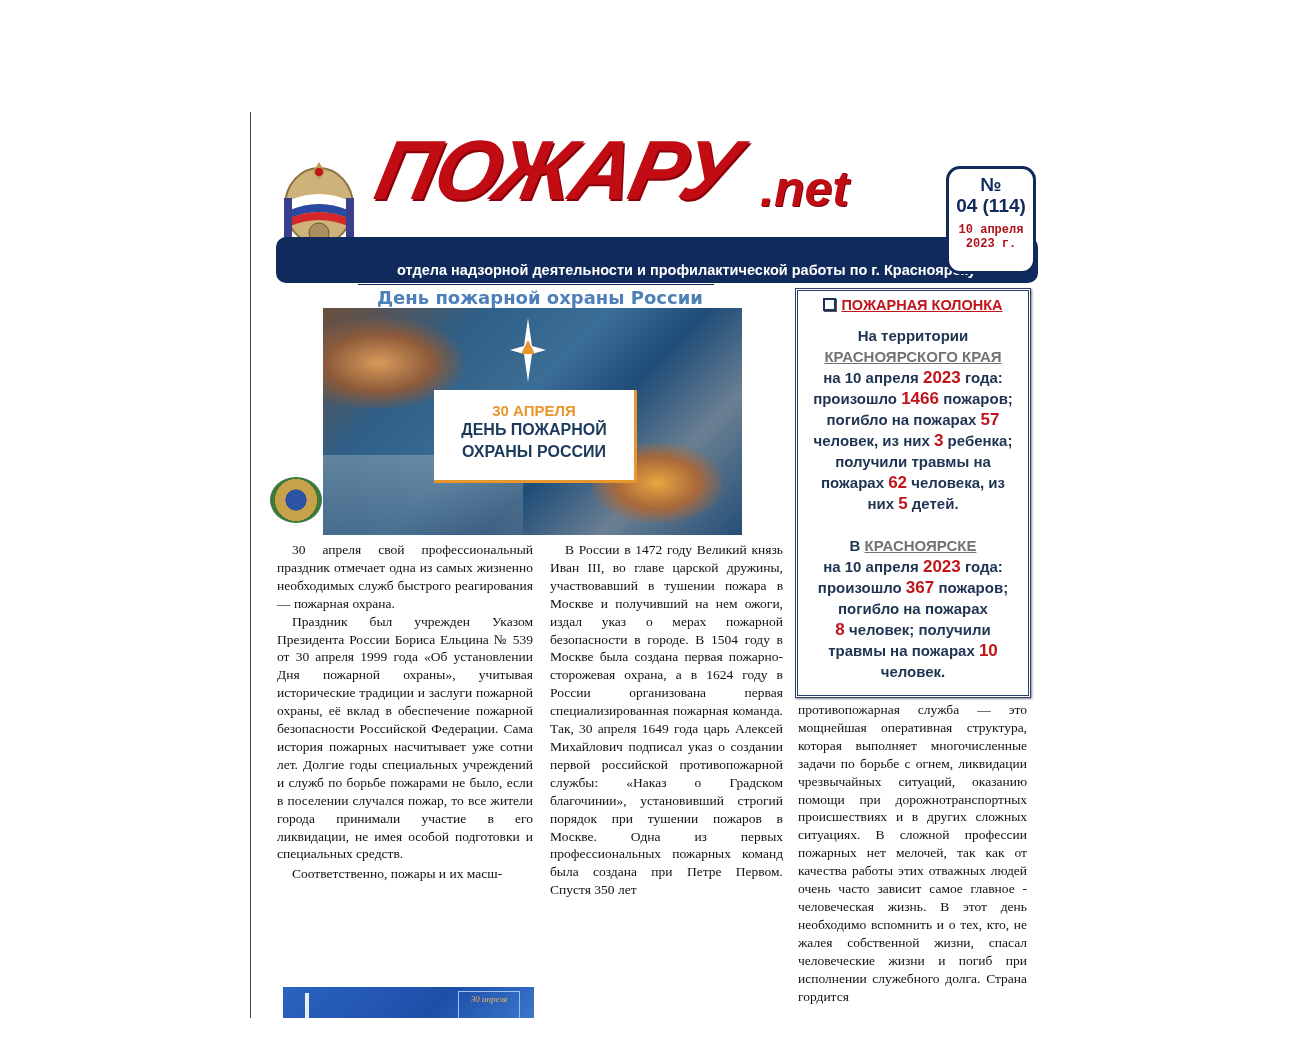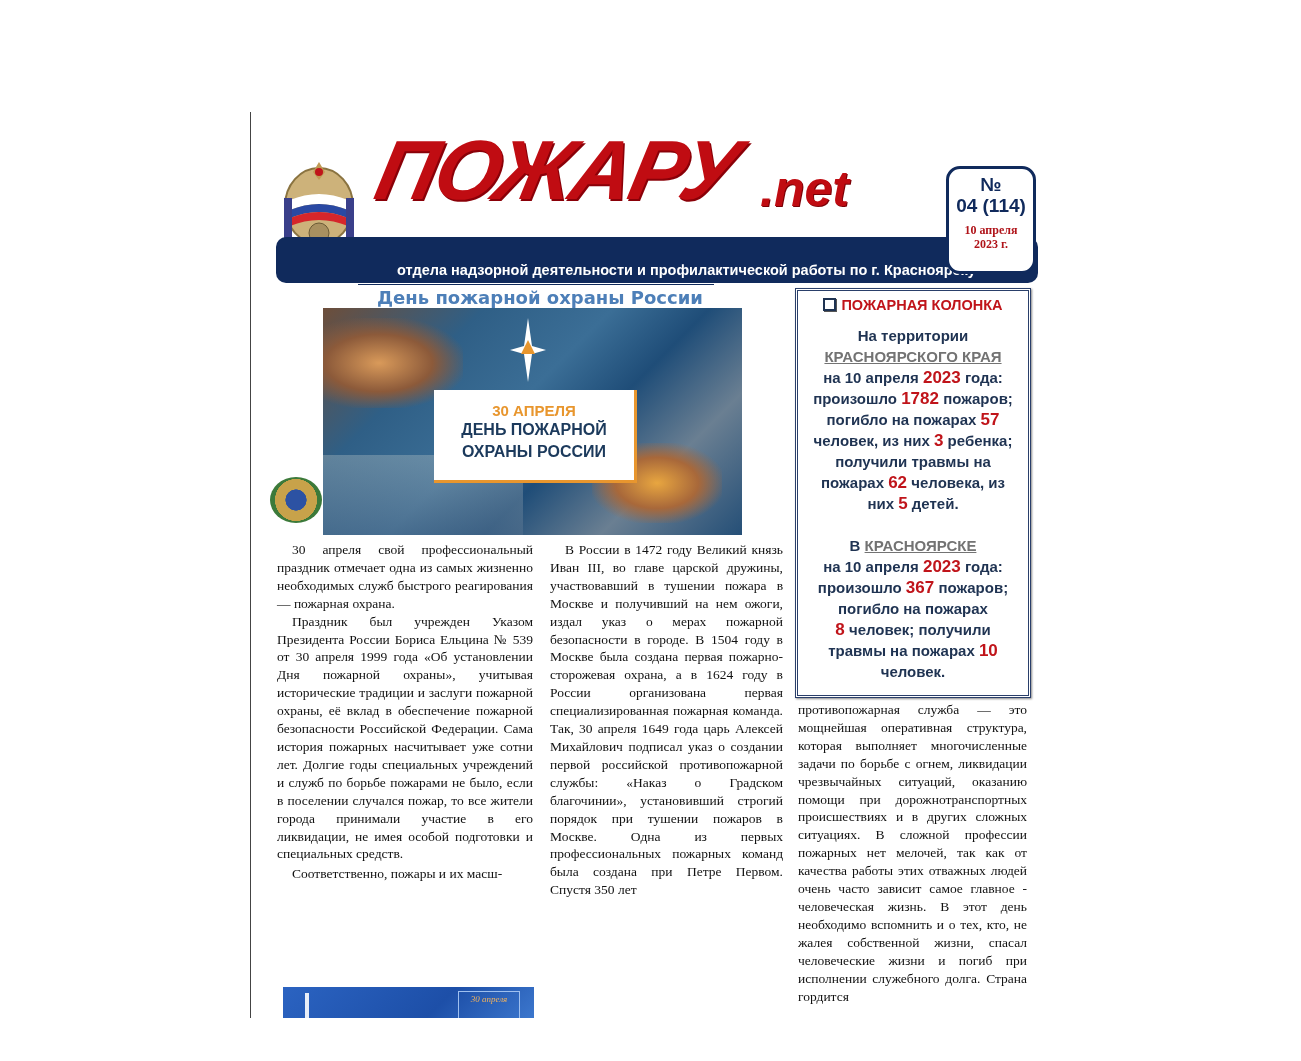--- a/index.html
+++ b/index.html
@@ -13,37 +13,37 @@
   .logo-net{position:absolute;left:760px;top:164px;font-family:"Liberation Sans",sans-serif;font-weight:bold;font-style:italic;font-size:50px;color:#c00c12;line-height:1;text-shadow:1px 1px 0 #7a0006;}
   .band{position:absolute;left:276px;top:237px;width:762px;height:46px;background:#102a5c;border-radius:10px;}
   .band-line1{position:absolute;left:276px;top:242px;width:762px;text-align:center;color:#fff;font-family:"Liberation Sans",sans-serif;font-weight:bold;font-size:14.5px;}
   .band-line1 span{position:relative;left:-10px;}
   .band-line2{position:absolute;left:276px;top:262px;width:901px;text-align:center;color:#fff;font-family:"Liberation Sans",sans-serif;font-weight:bold;font-size:14.5px;}
   .band-line2 span{position:relative;left:-40px;}
   .band-underline{position:absolute;left:358px;top:284px;width:356px;height:1px;background:#102a5c;}
   .issue-box{position:absolute;left:946px;top:166px;width:84px;height:102px;background:#fff;border:3px solid #102a5c;border-radius:14px;text-align:center;}
   .issue-no{font-family:"Liberation Sans",sans-serif;font-weight:bold;color:#102a5c;font-size:19px;line-height:20px;margin-top:6px;}
   .issue-num{font-family:"Liberation Sans",sans-serif;font-weight:bold;color:#102a5c;font-size:19px;line-height:22px;}
-  .issue-date{font-family:Liberation Serif, serif;font-weight:bold;color:#b0141a;font-size:12px;line-height:14px;margin-top:6px;}
+  .issue-date{font-family:Liberation Mono, monospace;font-weight:bold;color:#b0141a;font-size:12px;line-height:14px;margin-top:6px;}
 
   
   .headline{position:absolute;left:322px;top:287px;width:436px;text-align:center;font-family:"DejaVu Sans",sans-serif;font-weight:bold;font-size:18px;color:#4d7fb8;}
   .hero{position:absolute;left:323px;top:308px;width:419px;height:227px;background:linear-gradient(135deg,#6d4e3a 0%,#2f5f86 25%,#3b6e96 45%,#1f4d78 60%,#6a7f92 78%,#254f77 100%);overflow:hidden;}
   .hero .fire1{position:absolute;left:0;top:10px;width:140px;height:90px;background:radial-gradient(ellipse at 40% 50%,#d99a5a 0%,#8c5a3a 45%,rgba(50,90,130,0) 75%);}
   .hero .fire2{position:absolute;right:20px;top:135px;width:130px;height:80px;background:radial-gradient(ellipse at 50% 50%,#e8a640 0%,#a8683a 45%,rgba(40,80,120,0) 75%);}
   .hero .crowd{position:absolute;left:0;bottom:0;width:200px;height:80px;background:linear-gradient(180deg,rgba(190,200,200,0.35),rgba(80,110,140,0.6));}
   .hero .star{position:absolute;left:187px;top:10px;width:36px;height:64px;}
   .hero-card{position:absolute;left:111px;top:82px;width:200px;height:90px;background:#fff;border-bottom:3px solid #e8962e;border-right:3px solid #e8962e;text-align:center;font-family:"Liberation Sans",sans-serif;font-weight:bold;}
   .hero-card .c1{color:#e8962e;font-size:15px;margin-top:12px;}
   .hero-card .c2,.hero-card .c3{color:#1c3a5c;font-size:16px;line-height:22px;}
   .seal{position:absolute;left:270px;top:477px;width:52px;height:46px;border-radius:50%;background:radial-gradient(circle,#2c52a3 0 30%,#c8a24a 31% 60%,#3c7a3a 61% 75%,#c8a24a 76% 100%);}
 
   
   .sidebar{position:absolute;left:795px;top:288px;width:230px;height:404px;border:3px double #2a3f6a;background:#fff;text-align:center;font-family:"Liberation Sans",sans-serif;font-weight:bold;color:#1f3352;box-shadow:1px 1px 2px #888;}
-  .sb-title{font-size:14.5px;color:#c0141a;margin-top:6px;}
+  .sb-title{font-size:14.5px;color:#c0141a;margin-top:6px;text-decoration:underline;}
   .sb-title .box{display:inline-block;width:9px;height:9px;border:2px solid #1f3352;margin-right:5px;vertical-align:-1px;box-shadow:1px 1px 0 #555;}
   .sb-block{font-size:15px;line-height:21px;}
   .sb-block .r{color:#c0141a;font-size:17px;}
   .sb-block .u{color:#737373;text-decoration:underline;}
 
   
   .col{position:absolute;font-size:13.5px;line-height:17.9px;text-align:justify;color:#111;}
   .col p{margin:0;text-indent:15px;}
   .col1{left:277px;top:541px;width:256px;}
   .col2{left:550px;top:541px;width:233px;}
@@ -105,21 +105,21 @@
     </div>
   </div>
   <div class="seal"></div>
 
   <div class="sidebar">
     <div class="sb-title"><span class="box"></span><span>ПОЖАРНАЯ КОЛОНКА</span></div>
     <div class="sb-block" style="margin-top:12px">
       <div>На территории</div>
       <div><span class="u">КРАСНОЯРСКОГО КРАЯ</span></div>
       <div><span>на 10 апреля </span><span class="r">2023</span><span> года:</span></div>
-      <div><span>произошло </span><span class="r">1782</span><span> пожаров;</span></div>
+      <div><span>произошло </span><span class="r">1466</span><span> пожаров;</span></div>
       <div><span>погибло на пожарах </span><span class="r">57</span></div>
       <div><span>человек, из них </span><span class="r">3</span><span> ребенка;</span></div>
       <div>получили травмы на</div>
       <div><span>пожарах </span><span class="r">62</span><span> человека, из</span></div>
       <div><span>них </span><span class="r">5</span><span> детей.</span></div>
     </div>
     <div class="sb-block" style="margin-top:21px">
       <div><span>В </span><span class="u">КРАСНОЯРСКЕ</span></div>
       <div><span>на 10 апреля </span><span class="r">2023</span><span> года:</span></div>
       <div><span>произошло </span><span class="r">367</span><span> пожаров;</span></div>

